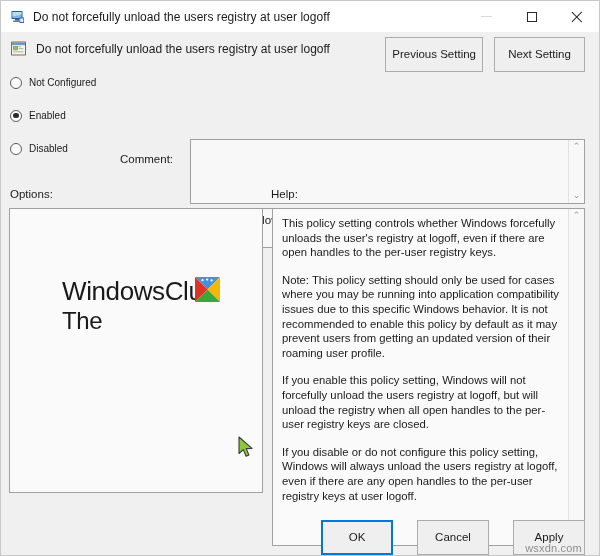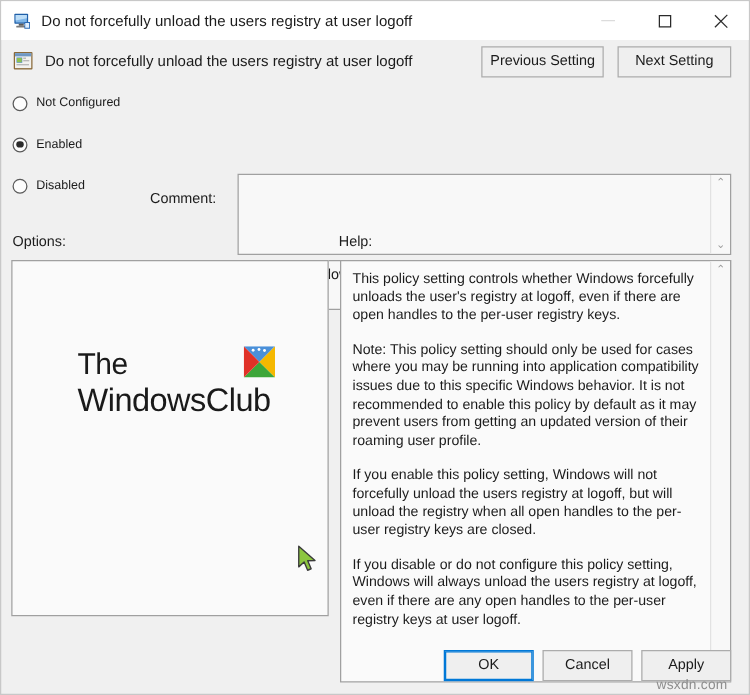--- a/index.html
+++ b/index.html
@@ -107,21 +107,21 @@
     white-space: nowrap;
   }
   #navbuttons {
     position: absolute;
     right: 14px; top: 5px;
     display: flex;
     gap: 11px;
   }
   .winbutton {
     min-width: 91px;
-    height: 25px;
+    height: 35px;
     background: #efefef;
     border: 1px solid #acacac;
     font-family: "Liberation Sans", sans-serif;
     font-size: 11.5px;
     color: #1b1b1b;
     cursor: default;
     padding: 0 6px;
     line-height: 21px;
     text-align: center;
   }
@@ -269,21 +269,21 @@
 
   
   #bottombar {
     flex: 0 0 44px;
     position: relative;
   }
   #bottom-buttons {
     position: absolute;
     right: 14px; top: 9px;
     display: flex;
-    gap: 7px;
+    gap: 24px;
   }
   .winbutton.sm { min-width: 72px; }
   .winbutton.default {
     border: 1px solid #0078d7;
     outline: 1px solid #0078d7;
     outline-offset: -2px;
   }
   #watermark {
     position: absolute;
     right: 17px; bottom: 1px;
@@ -384,22 +384,22 @@
   <div id="panelslabels">
     <span id="options-label">Options:</span>
     <span id="help-label">Help:</span>
   </div>
 
   <div id="panels">
 
     <div class="bigpanel" id="options-panel">
       <div id="logo">
         <div id="logo-text">
+          <div id="logo-line2">WindowsClub</div>
           <div id="logo-line1">The</div>
-          <div id="logo-line2">WindowsClub</div>
         </div>
         <span id="logo-mark">
           <svg width="25" height="25" viewBox="0 0 25 25">
             <rect x="0" y="0" width="25" height="25" fill="#ffffff"></rect>
             <polygon points="0,0 25,0 12.5,12.5" fill="#4a90d9"></polygon>
             <polygon points="25,0 25,25 12.5,12.5" fill="#f5b800"></polygon>
             <polygon points="25,25 0,25 12.5,12.5" fill="#3da639"></polygon>
             <polygon points="0,25 0,0 12.5,12.5" fill="#e03127"></polygon>
             <circle cx="7.5" cy="3.2" r="1.15" fill="#ffffff"></circle>
             <circle cx="12.2" cy="2.6" r="1.15" fill="#ffffff"></circle>

